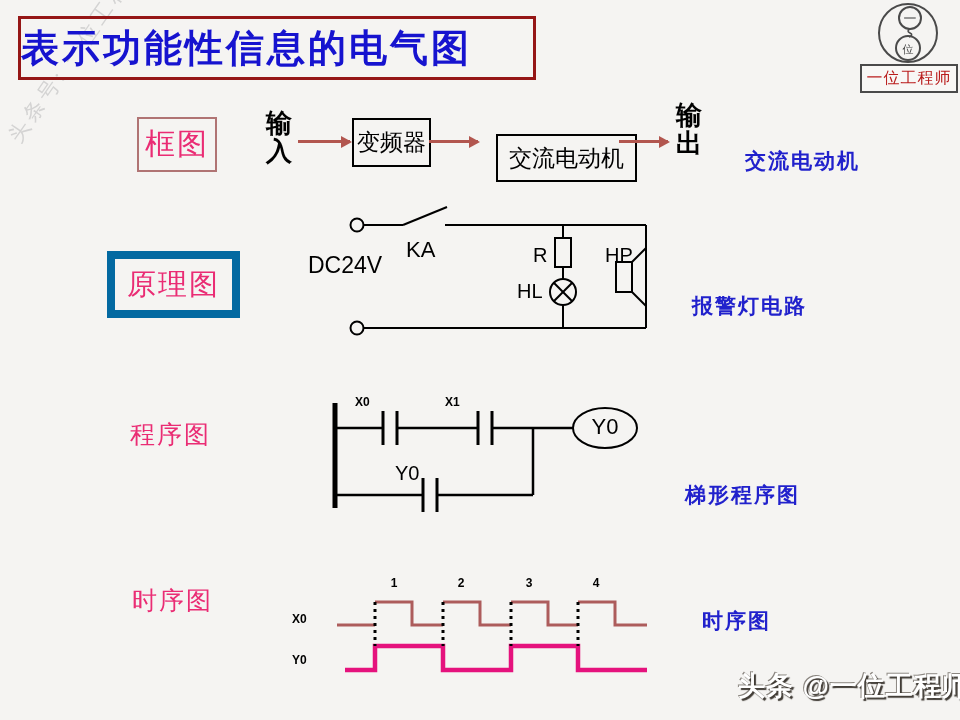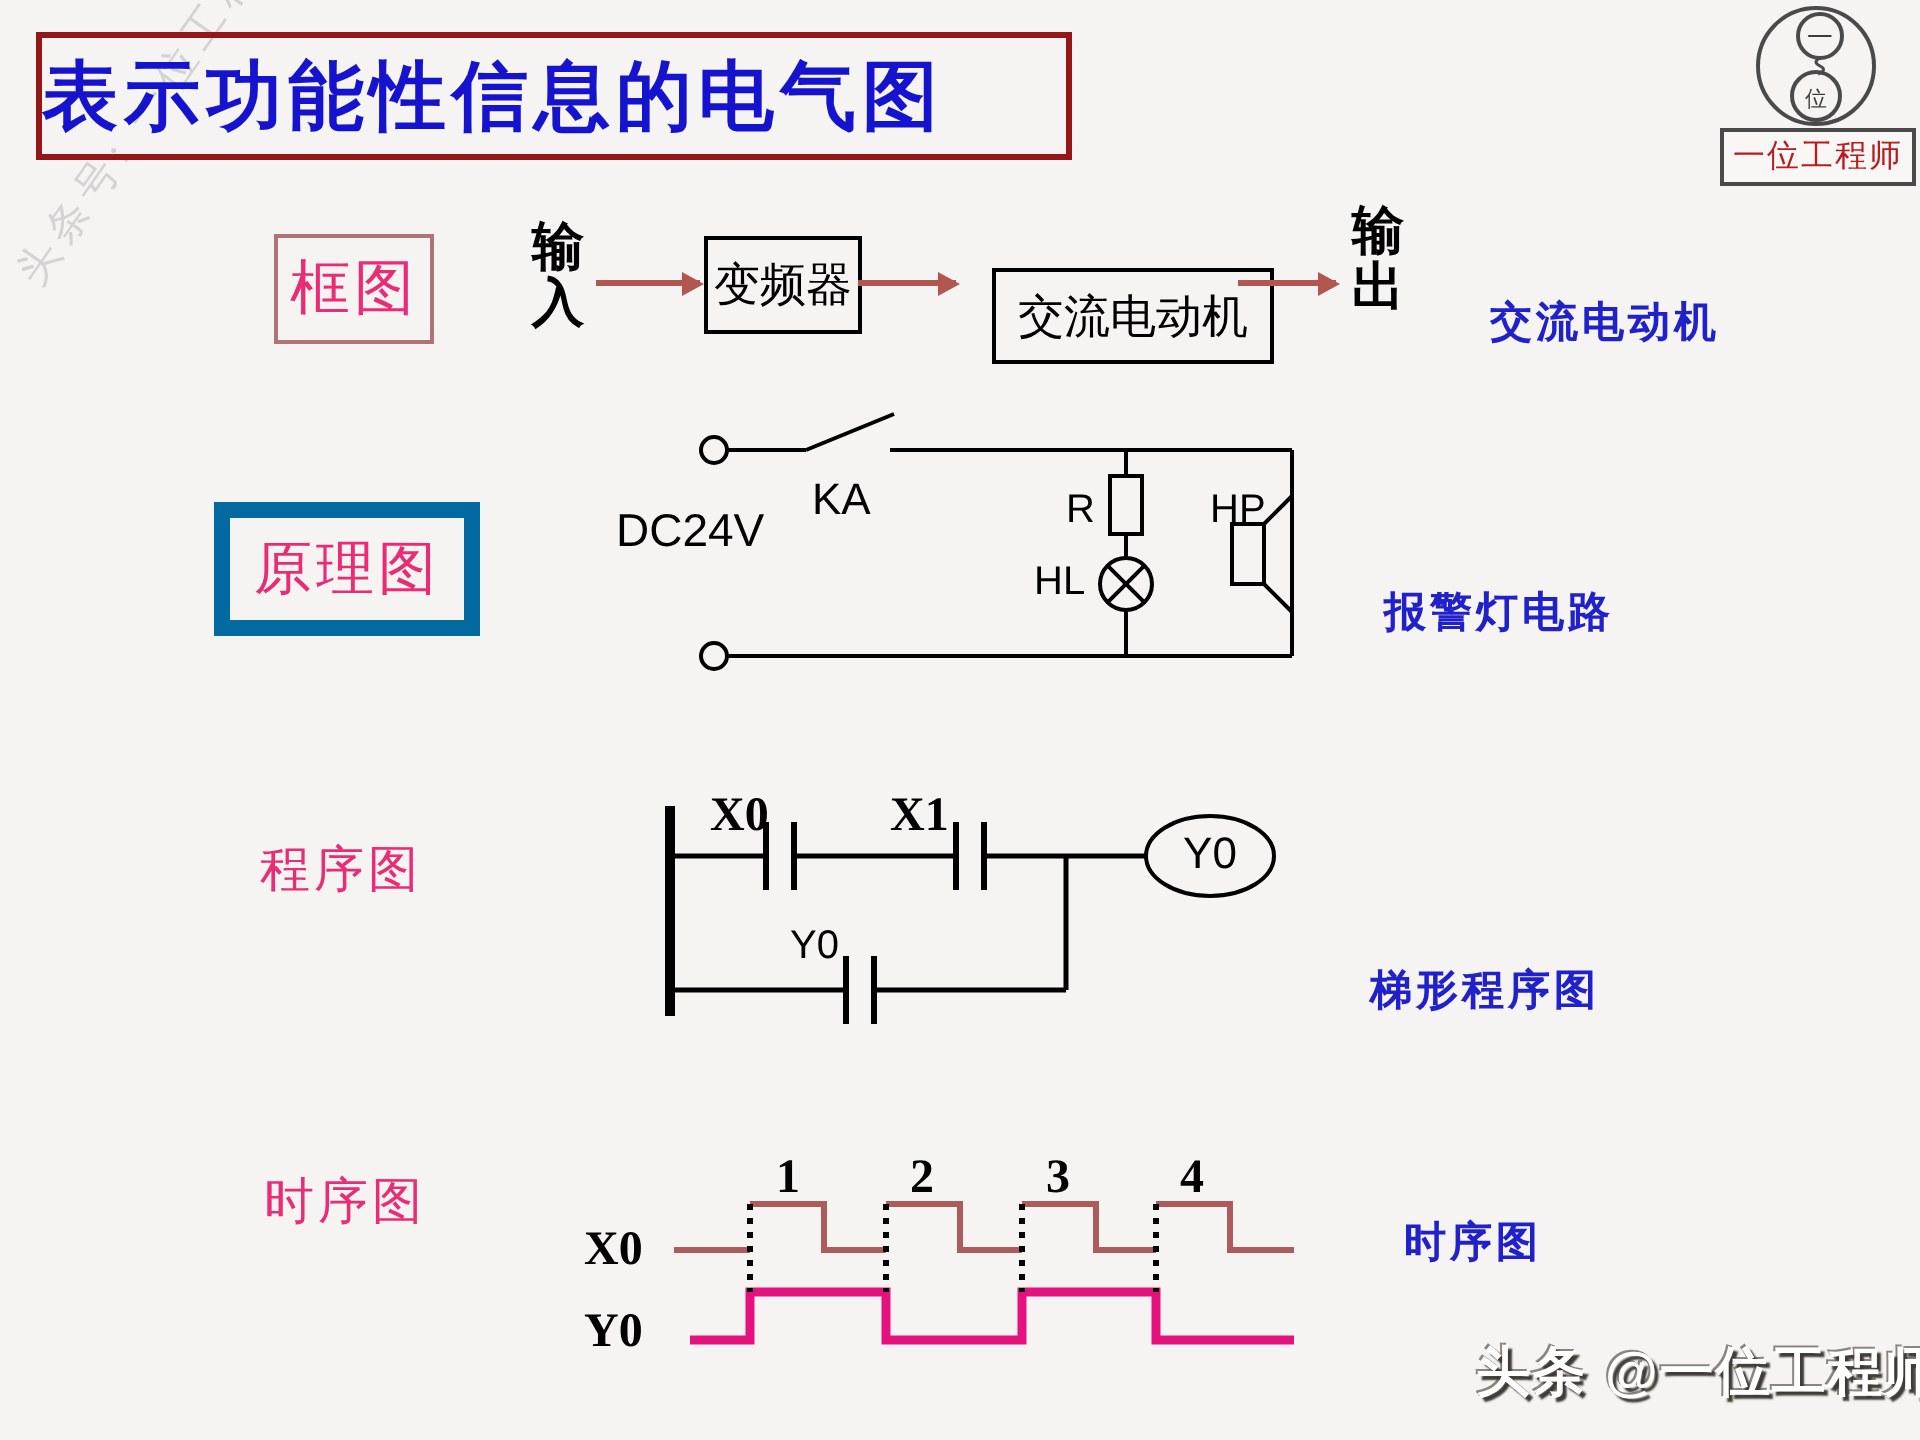--- a/index.html
+++ b/index.html
@@ -36,21 +36,21 @@
   .vtext{font-size:26px;font-weight:700;line-height:1.06;width:30px;word-break:break-all;
     font-family:"Liberation Serif",serif;}
   .blk-box{border:2.5px solid #000;display:flex;align-items:center;justify-content:center;}
   .blk-box span{font-size:23px;white-space:nowrap;font-family:"Liberation Serif",serif;}
   .harrow{height:3px;background:#b2564f;}
   .harrow::after{content:'';position:absolute;right:-2px;top:-4.5px;width:0;height:0;
     border-left:11px solid #b2564f;border-top:6px solid transparent;border-bottom:6px solid transparent;}
 
   
   .cir-label{font-size:20px;white-space:nowrap;}
-  .serif-b{font-family:Liberation Serif, serif;font-weight:bold;font-size:24px;white-space:nowrap;}
+  .serif-b{font-family:Liberation Sans, sans-serif;font-weight:bold;font-size:12px;white-space:nowrap;}
 
   
   .footer{left:738px;top:668px;font-size:27px;font-weight:bold;color:#fff;letter-spacing:1px;
     text-shadow:2px 2px 1px #3f3a34,-1px -1px 0 #8a857f;white-space:nowrap;}
 
   svg{display:block;}
 </style>
 </head>
 <body>
 

